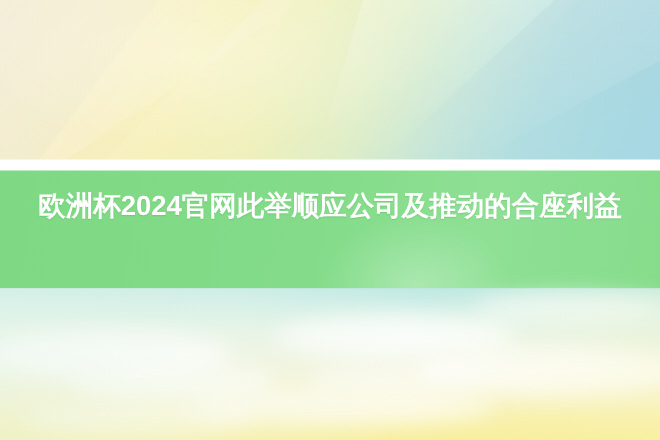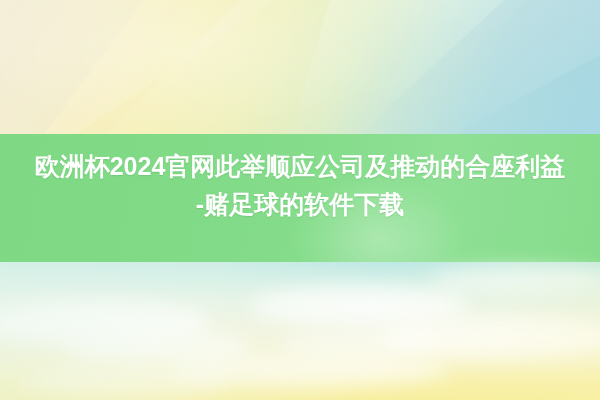--- a/index.html
+++ b/index.html
@@ -60,21 +60,21 @@
   }
   .top-haze {
     position: absolute;
     left: 0; top: 0; width: 600px; height: 145px;
     background: radial-gradient(ellipse 300px 120px at 30% 35%, rgba(255,255,255,0.30), rgba(255,255,255,0) 70%);
   }
 
   
   .green-band {
     position: absolute;
-    left: 0; top: 134px;
+    left: 0; top: 155px;
     width: 600px; height: 140px;
     background:
       radial-gradient(ellipse 120px 90px at 63% 75%, rgba(255,255,255,0.28), rgba(255,255,255,0) 72%),
       linear-gradient(100deg,
         #7ed884 0%,
         #80da86 30%,
         #86dd8c 55%,
         #8fe095 72%,
         #8ade90 86%,
         #86dc8b 100%);
@@ -146,21 +146,20 @@
   <div class="facet facet-e"></div>
   <div class="facet facet-a"></div>
   <div class="facet facet-b"></div>
   <div class="facet facet-d"></div>
   <div class="facet facet-c"></div>
   <div class="top-haze"></div>
 
   <div class="green-band">
     <div class="band-title">
       <span>欧洲杯2024官网此举顺应公司及推动的合座利益</span>
-      <span class="line2">-赌足球的软件下载</span>
     </div>
   </div>
 
   <div class="sky-base"></div>
   <div class="cloud c6"></div>
   <div class="cloud c3"></div>
   <div class="cloud c1"></div>
   <div class="cloud c4"></div>
   <div class="cloud c2"></div>
   <div class="cloud c8"></div>

